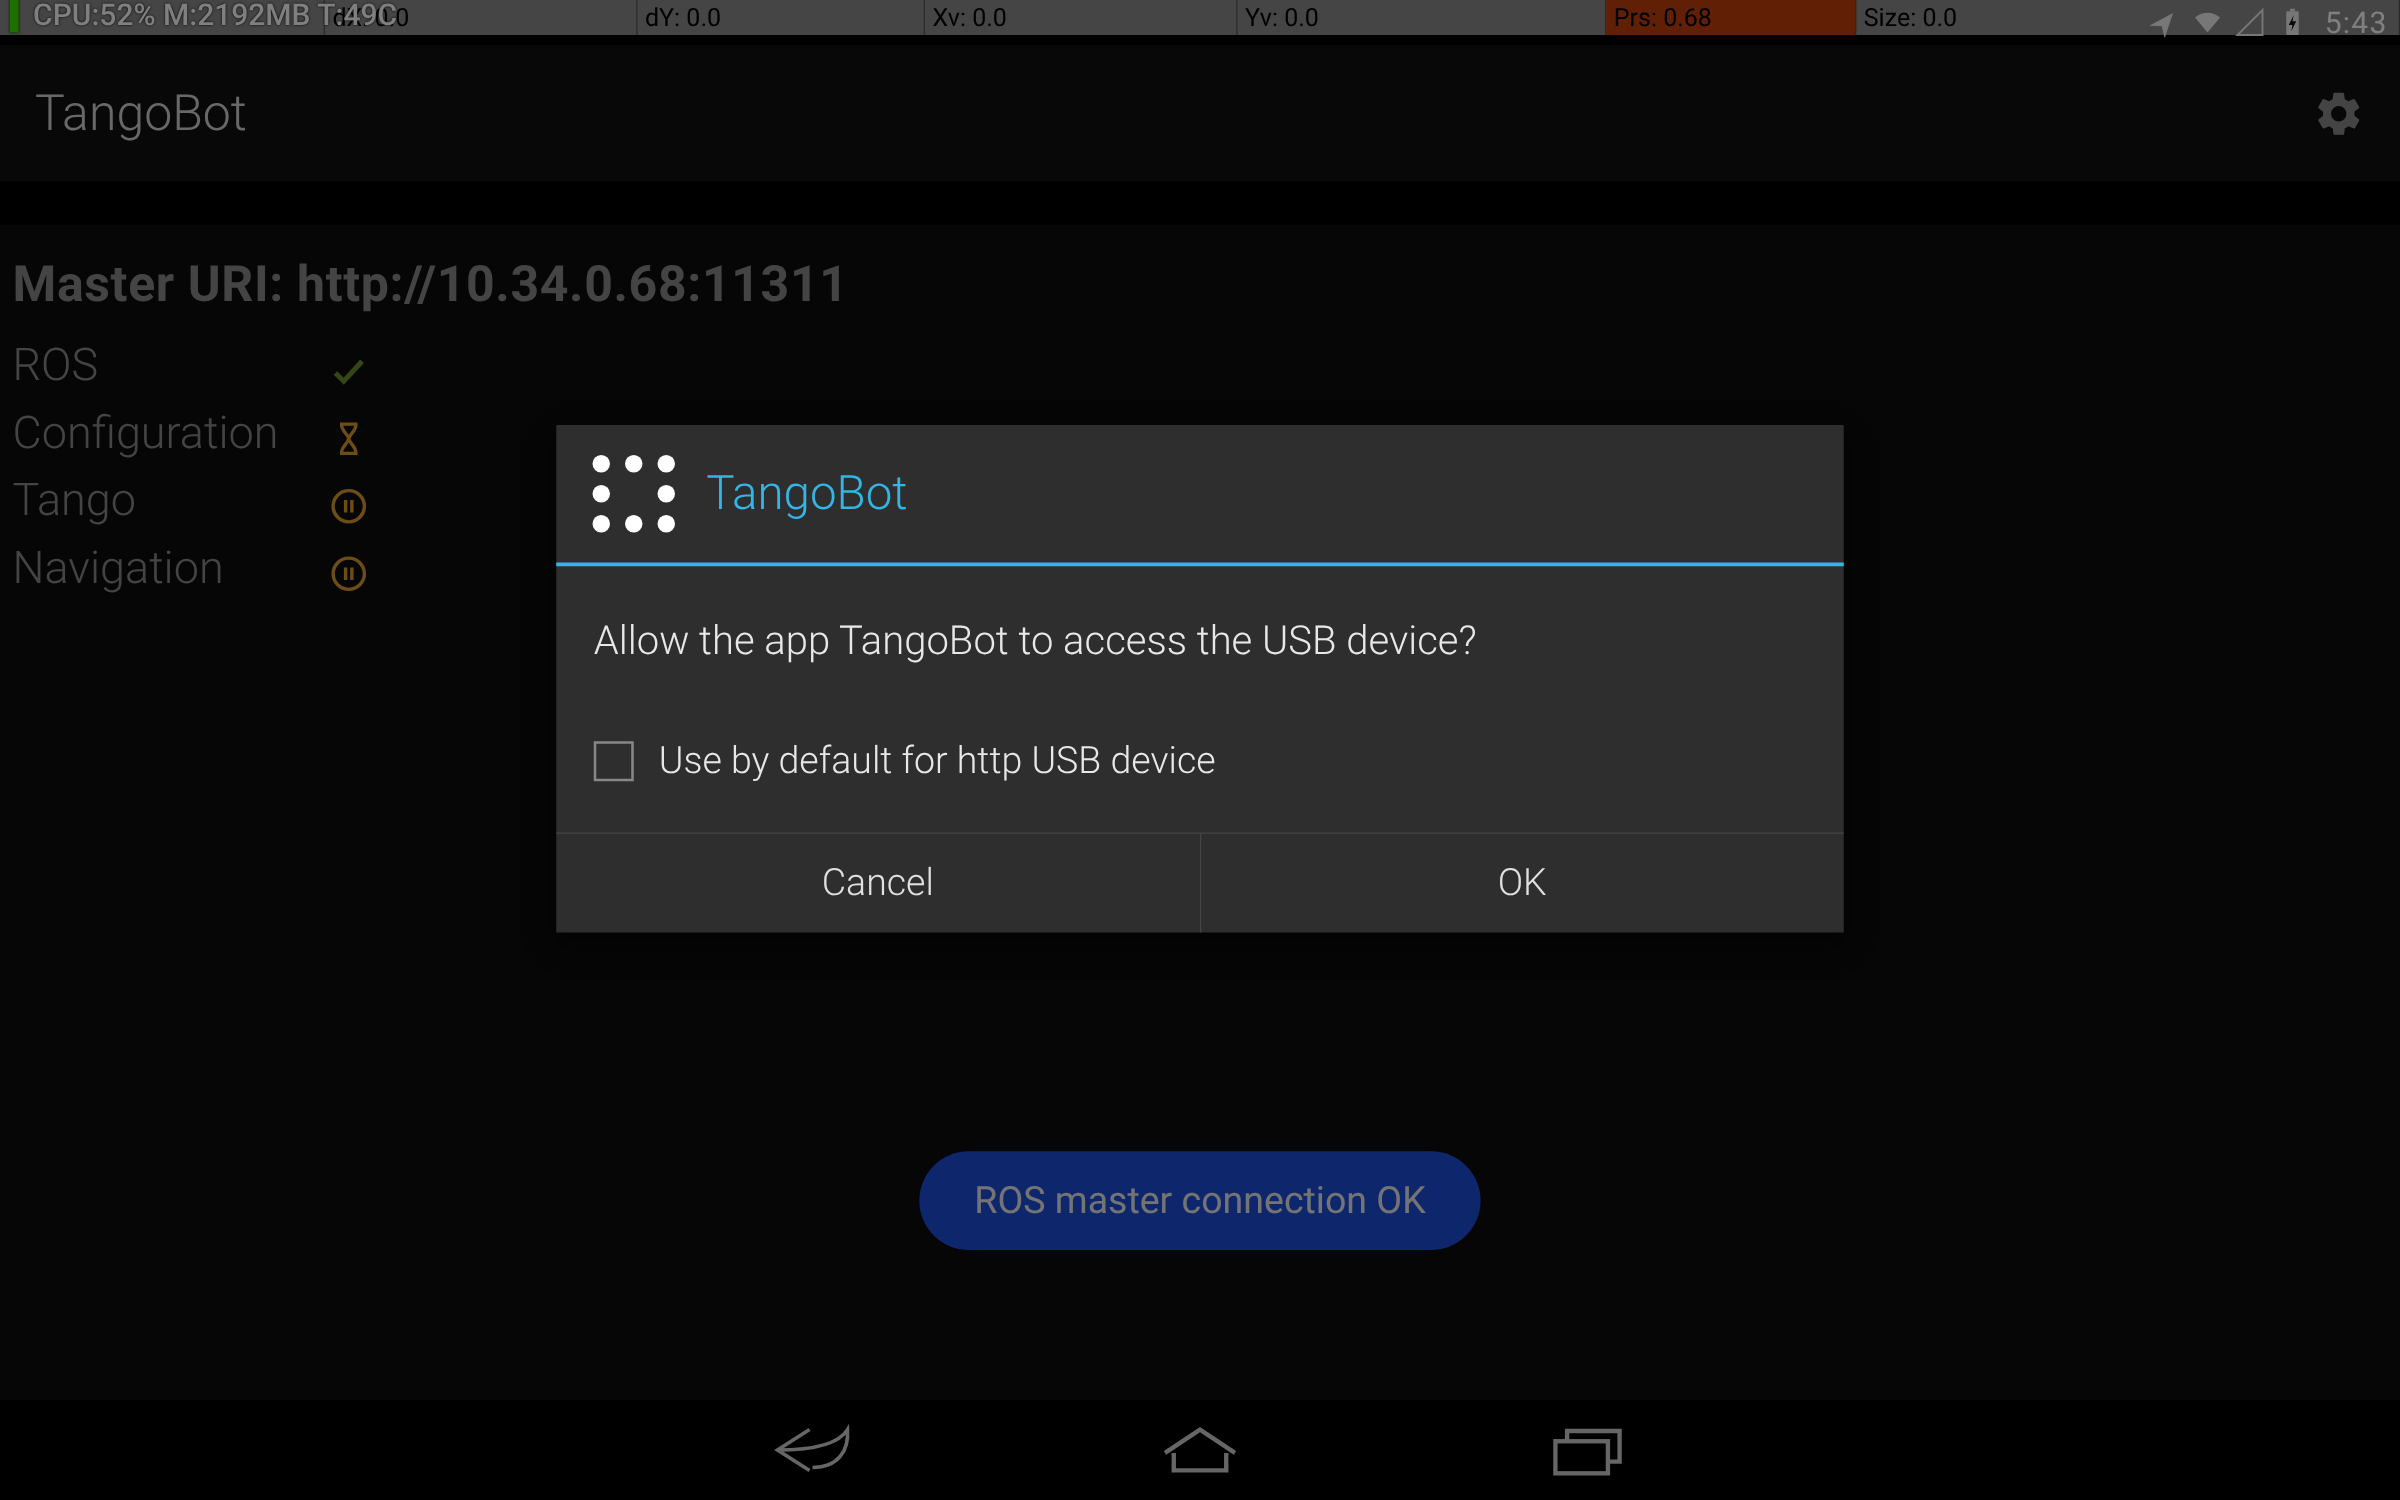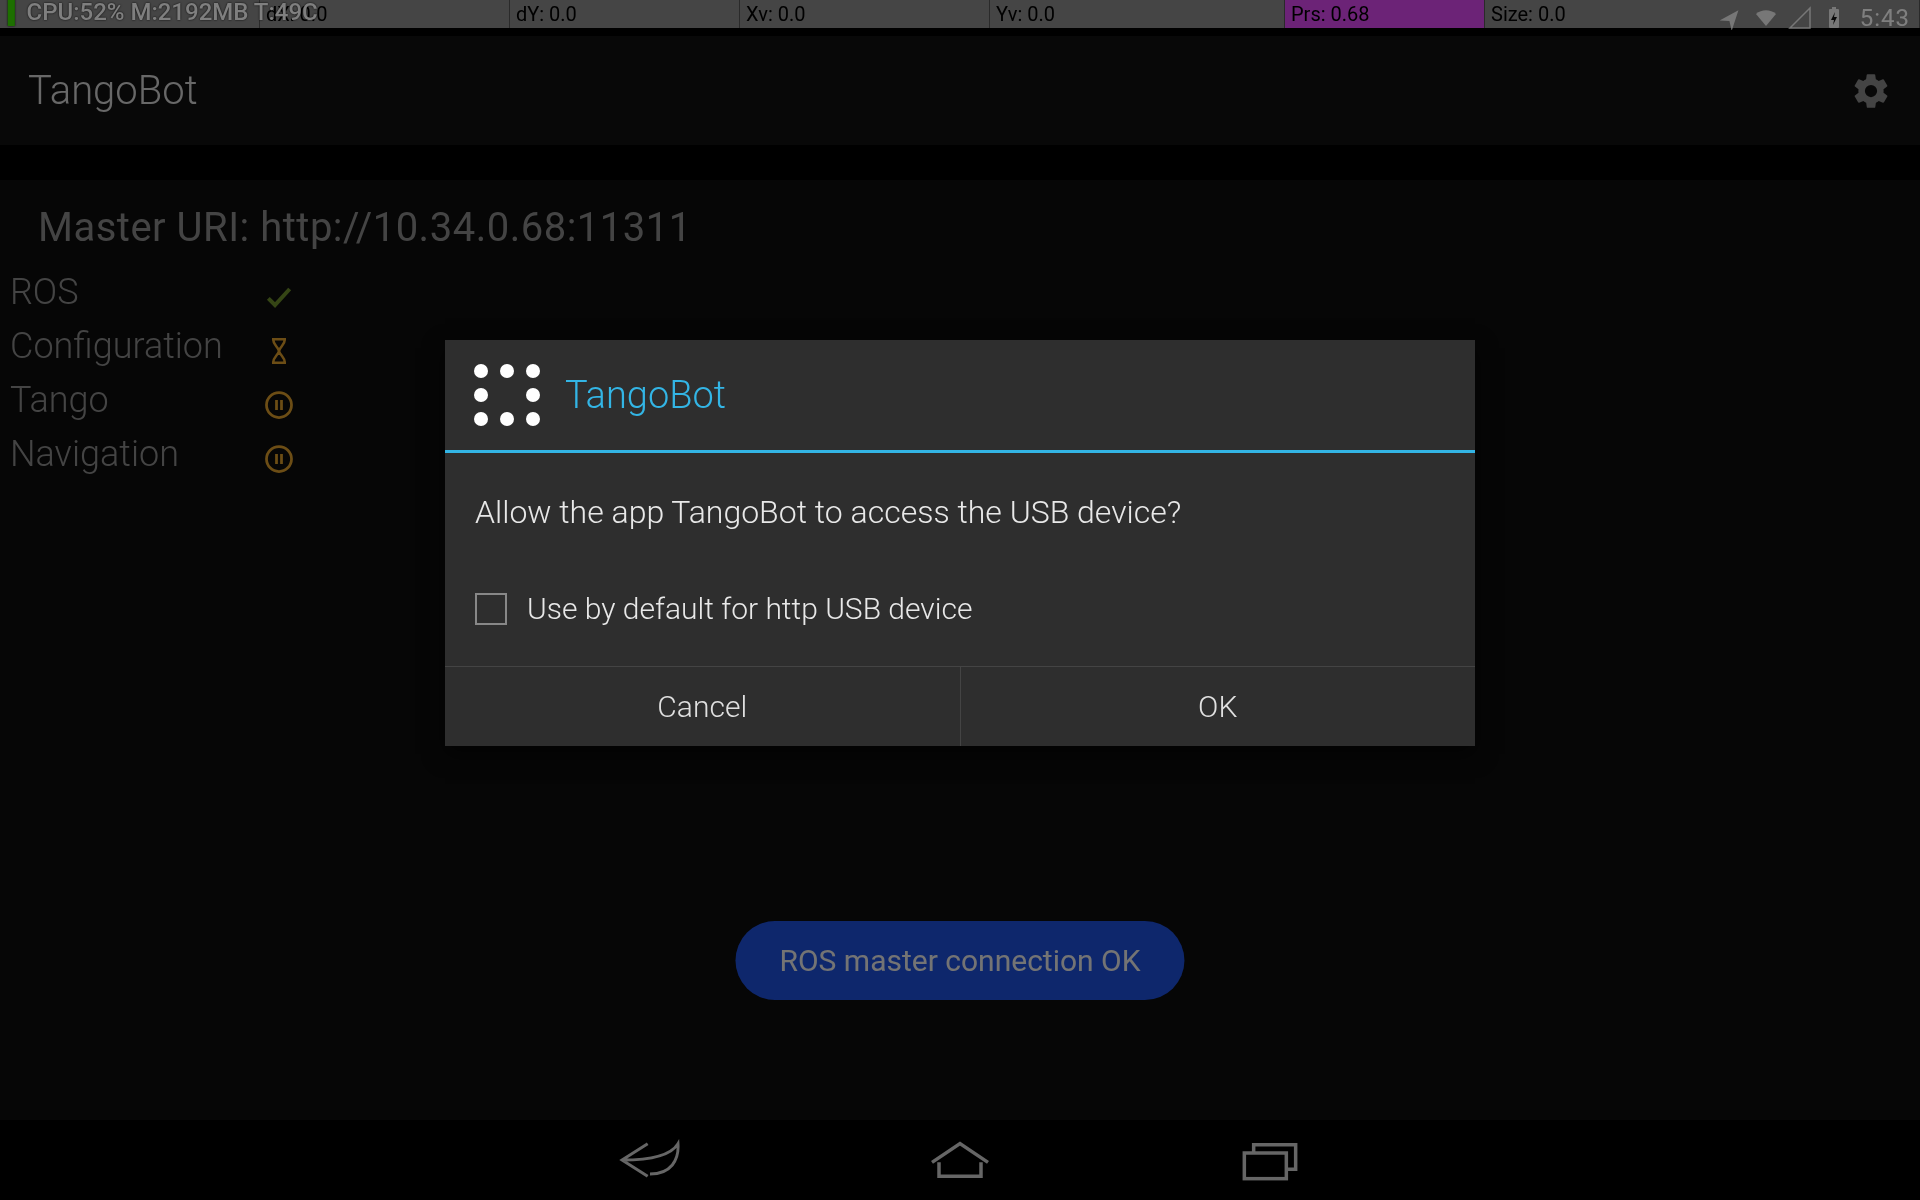--- a/index.html
+++ b/index.html
@@ -1,36 +1,36 @@
 <!DOCTYPE html>
 <html><head>
 <meta charset="utf-8">
 <style>
   * { margin: 0; padding: 0; box-sizing: border-box; }
   html, body { width: 1920px; height: 1200px; background: #000; font-family: Roboto, "Helvetica Neue", Arial, sans-serif; color: #ccc; overflow: hidden; }
   
   
   .debug-bar { position: absolute; top: 0; left: 0; right: 0; height: 28px; background: #8a8a8a; display: flex; font-size: 20px; color: #000; z-index: 5; }
   .debug-cell { border-right: 1px solid #555; padding: 2px 6px; display: flex; align-items: center; }
-  .debug-prs { background: #d946ef; color: #000; }
+  .debug-prs { background: #c2410c; color: #000; }
   .cpu-text { position: absolute; top: -2px; left: 8px; font-size: 24px; font-weight: 500; color: #fff; z-index: 9; text-shadow: 0 0 2px #000; white-space: nowrap;}
   
   
   .status-bar { position: absolute; top: 0; right: 0; height: 36px; display: flex; align-items: center; gap: 10px; padding-right: 10px; z-index: 10; color: #fff; font-size: 22px; }
   .clock { font-size: 24px; letter-spacing: 1px; margin-left: 4px;}
   .stat-icon { width: 24px; height: 24px; }
   
   
   .action-bar { position: absolute; top: 36px; left: 0; right: 0; height: 110px; background: #111; display: flex; align-items: center; justify-content: space-between; padding: 0 28px; border-bottom: 1px solid #000; }
   .action-title { color: #d0d0d0; font-size: 40px; font-weight: 300; }
   .gear { width: 42px; height: 42px; color: #888; }
   
   
   .main { position: absolute; top: 180px; left: 0; right: 0; bottom: 80px; background: #0c0c0c; padding: 24px 10px; }
-  .master-uri { font-size: 40px; color: #888; font-weight: 400; letter-spacing: 0.5px; margin-left: 28px; }
+  .master-uri { font-size: 40px; color: #888; font-weight: 700; letter-spacing: 0.5px; }
   .status-list { margin-top: 8px; }
   .status-row { display: flex; align-items: flex-end; gap: 8px; font-size: 36px; color: #888; font-weight: 300; height: 54px;}
   .status-row .label { width: 245px; }
   .status-row .icon { width: 32px; height: 32px; display:flex; align-items:center; justify-content:center;}
   .check { color: #6a8a2a; }
   .pending { color: #d89a2a; }
   
   
   .toast { position: absolute; left: 50%; transform: translateX(-50%); bottom: 200px; background: #1d4ed8; color: #e8e8e8; font-size: 30px; padding: 22px 44px; border-radius: 40px; z-index: 3; }
   

